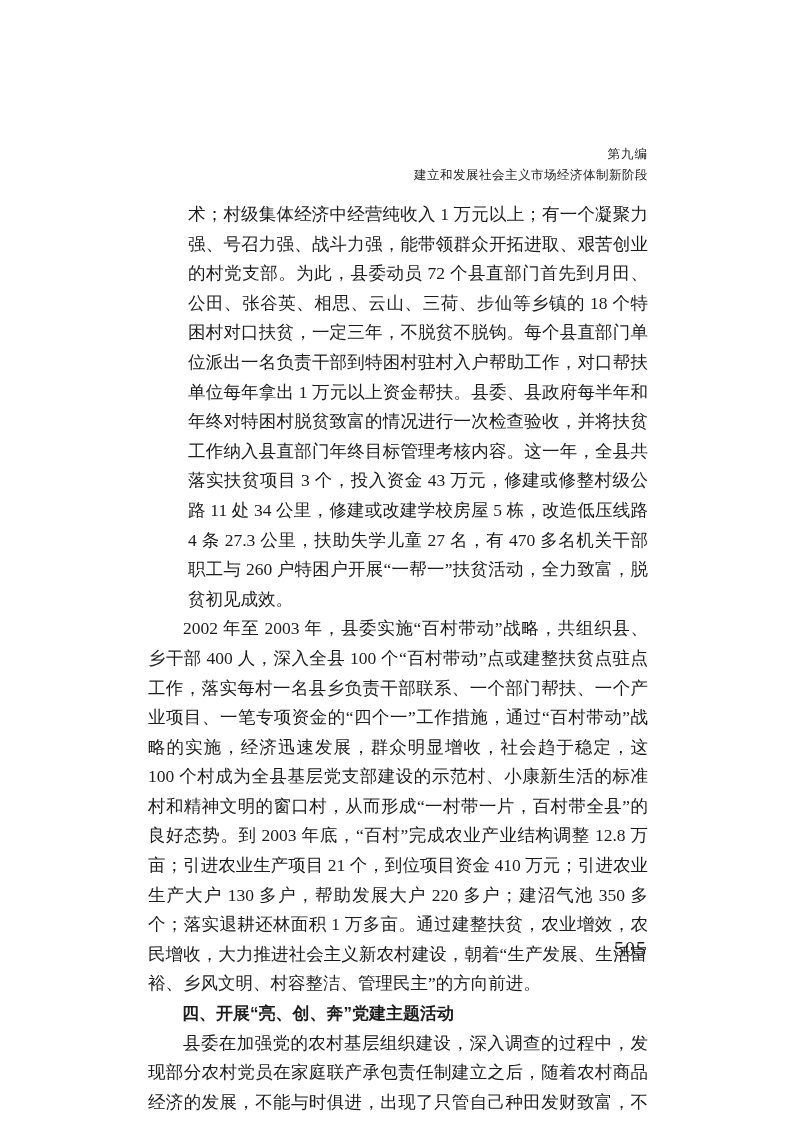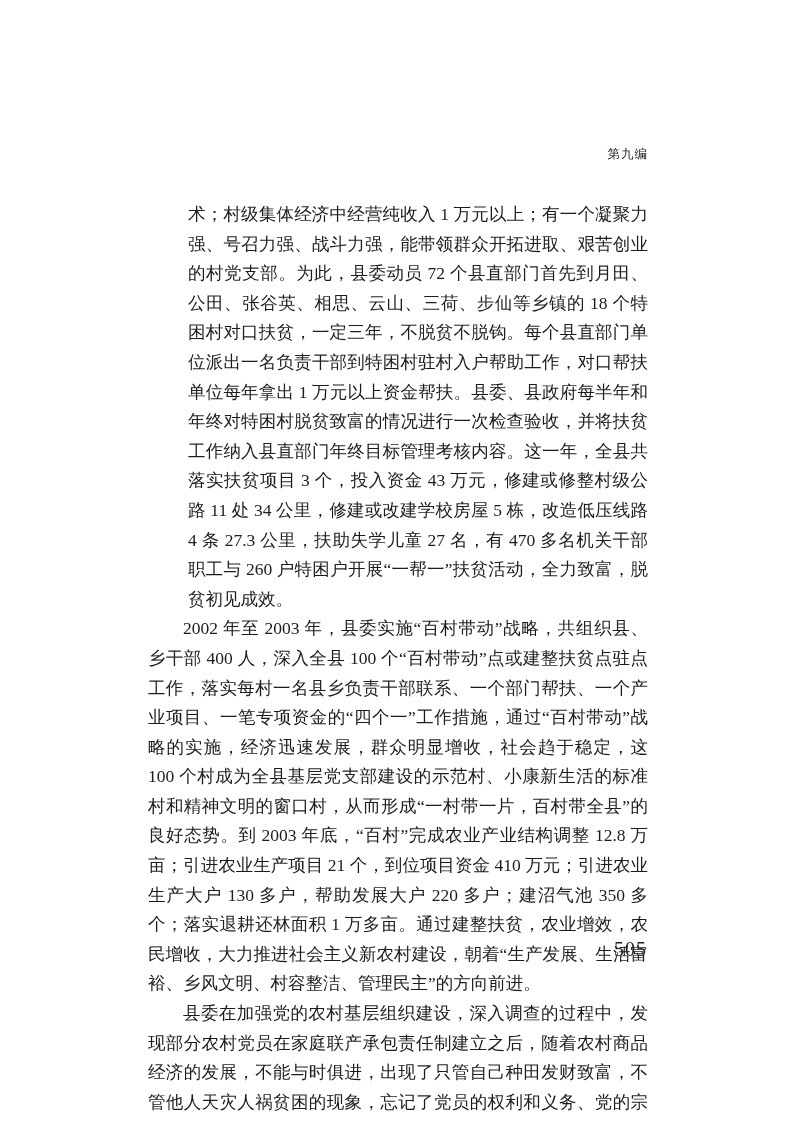--- a/index.html
+++ b/index.html
@@ -62,23 +62,25 @@
     letter-spacing: 1px;
   }
 </style>
 </head>
 <body>
 
 <div class="page">
 
   <div class="running-header">
     <div class="edition">第九编</div>
+    <div class="book-title">建立和发展社会主义市场经济体制新阶段</div>
   </div>
 
   <div class="content">
     <p class="para no-indent">术；村级集体经济中经营纯收入 1 万元以上；有一个凝聚力强、号召力强、战斗力强，能带领群众开拓进取、艰苦创业的村党支部。为此，县委动员 72 个县直部门首先到月田、公田、张谷英、相思、云山、三荷、步仙等乡镇的 18 个特困村对口扶贫，一定三年，不脱贫不脱钩。每个县直部门单位派出一名负责干部到特困村驻村入户帮助工作，对口帮扶单位每年拿出 1 万元以上资金帮扶。县委、县政府每半年和年终对特困村脱贫致富的情况进行一次检查验收，并将扶贫工作纳入县直部门年终目标管理考核内容。这一年，全县共落实扶贫项目 3 个，投入资金 43 万元，修建或修整村级公路 11 处 34 公里，修建或改建学校房屋 5 栋，改造低压线路 4 条 27.3 公里，扶助失学儿童 27 名，有 470 多名机关干部职工与 260 户特困户开展“一帮一”扶贫活动，全力致富，脱贫初见成效。</p>
     <p class="para">2002 年至 2003 年，县委实施“百村带动”战略，共组织县、乡干部 400 人，深入全县 100 个“百村带动”点或建整扶贫点驻点工作，落实每村一名县乡负责干部联系、一个部门帮扶、一个产业项目、一笔专项资金的“四个一”工作措施，通过“百村带动”战略的实施，经济迅速发展，群众明显增收，社会趋于稳定，这 100 个村成为全县基层党支部建设的示范村、小康新生活的标准村和精神文明的窗口村，从而形成“一村带一片，百村带全县”的良好态势。到 2003 年底，“百村”完成农业产业结构调整 12.8 万亩；引进农业生产项目 21 个，到位项目资金 410 万元；引进农业生产大户 130 多户，帮助发展大户 220 多户；建沼气池 350 多个；落实退耕还林面积 1 万多亩。通过建整扶贫，农业增效，农民增收，大力推进社会主义新农村建设，朝着“生产发展、生活富裕、乡风文明、村容整洁、管理民主”的方向前进。</p>
+    <p class="section-heading">四、开展“亮、创、奔”党建主题活动</p>
     <p class="para">县委在加强党的农村基层组织建设，深入调查的过程中，发现部分农村党员在家庭联产承包责任制建立之后，随着农村商品经济的发展，不能与时俱进，出现了只管自己种田发财致富，不管他人天灾人祸贫困的现象，忘记了党员的权利和义务、党的宗旨，观念淡化。</p>
   </div>
 
   <div class="page-number">505</div>
 
 </div>
 
 </body></html>

